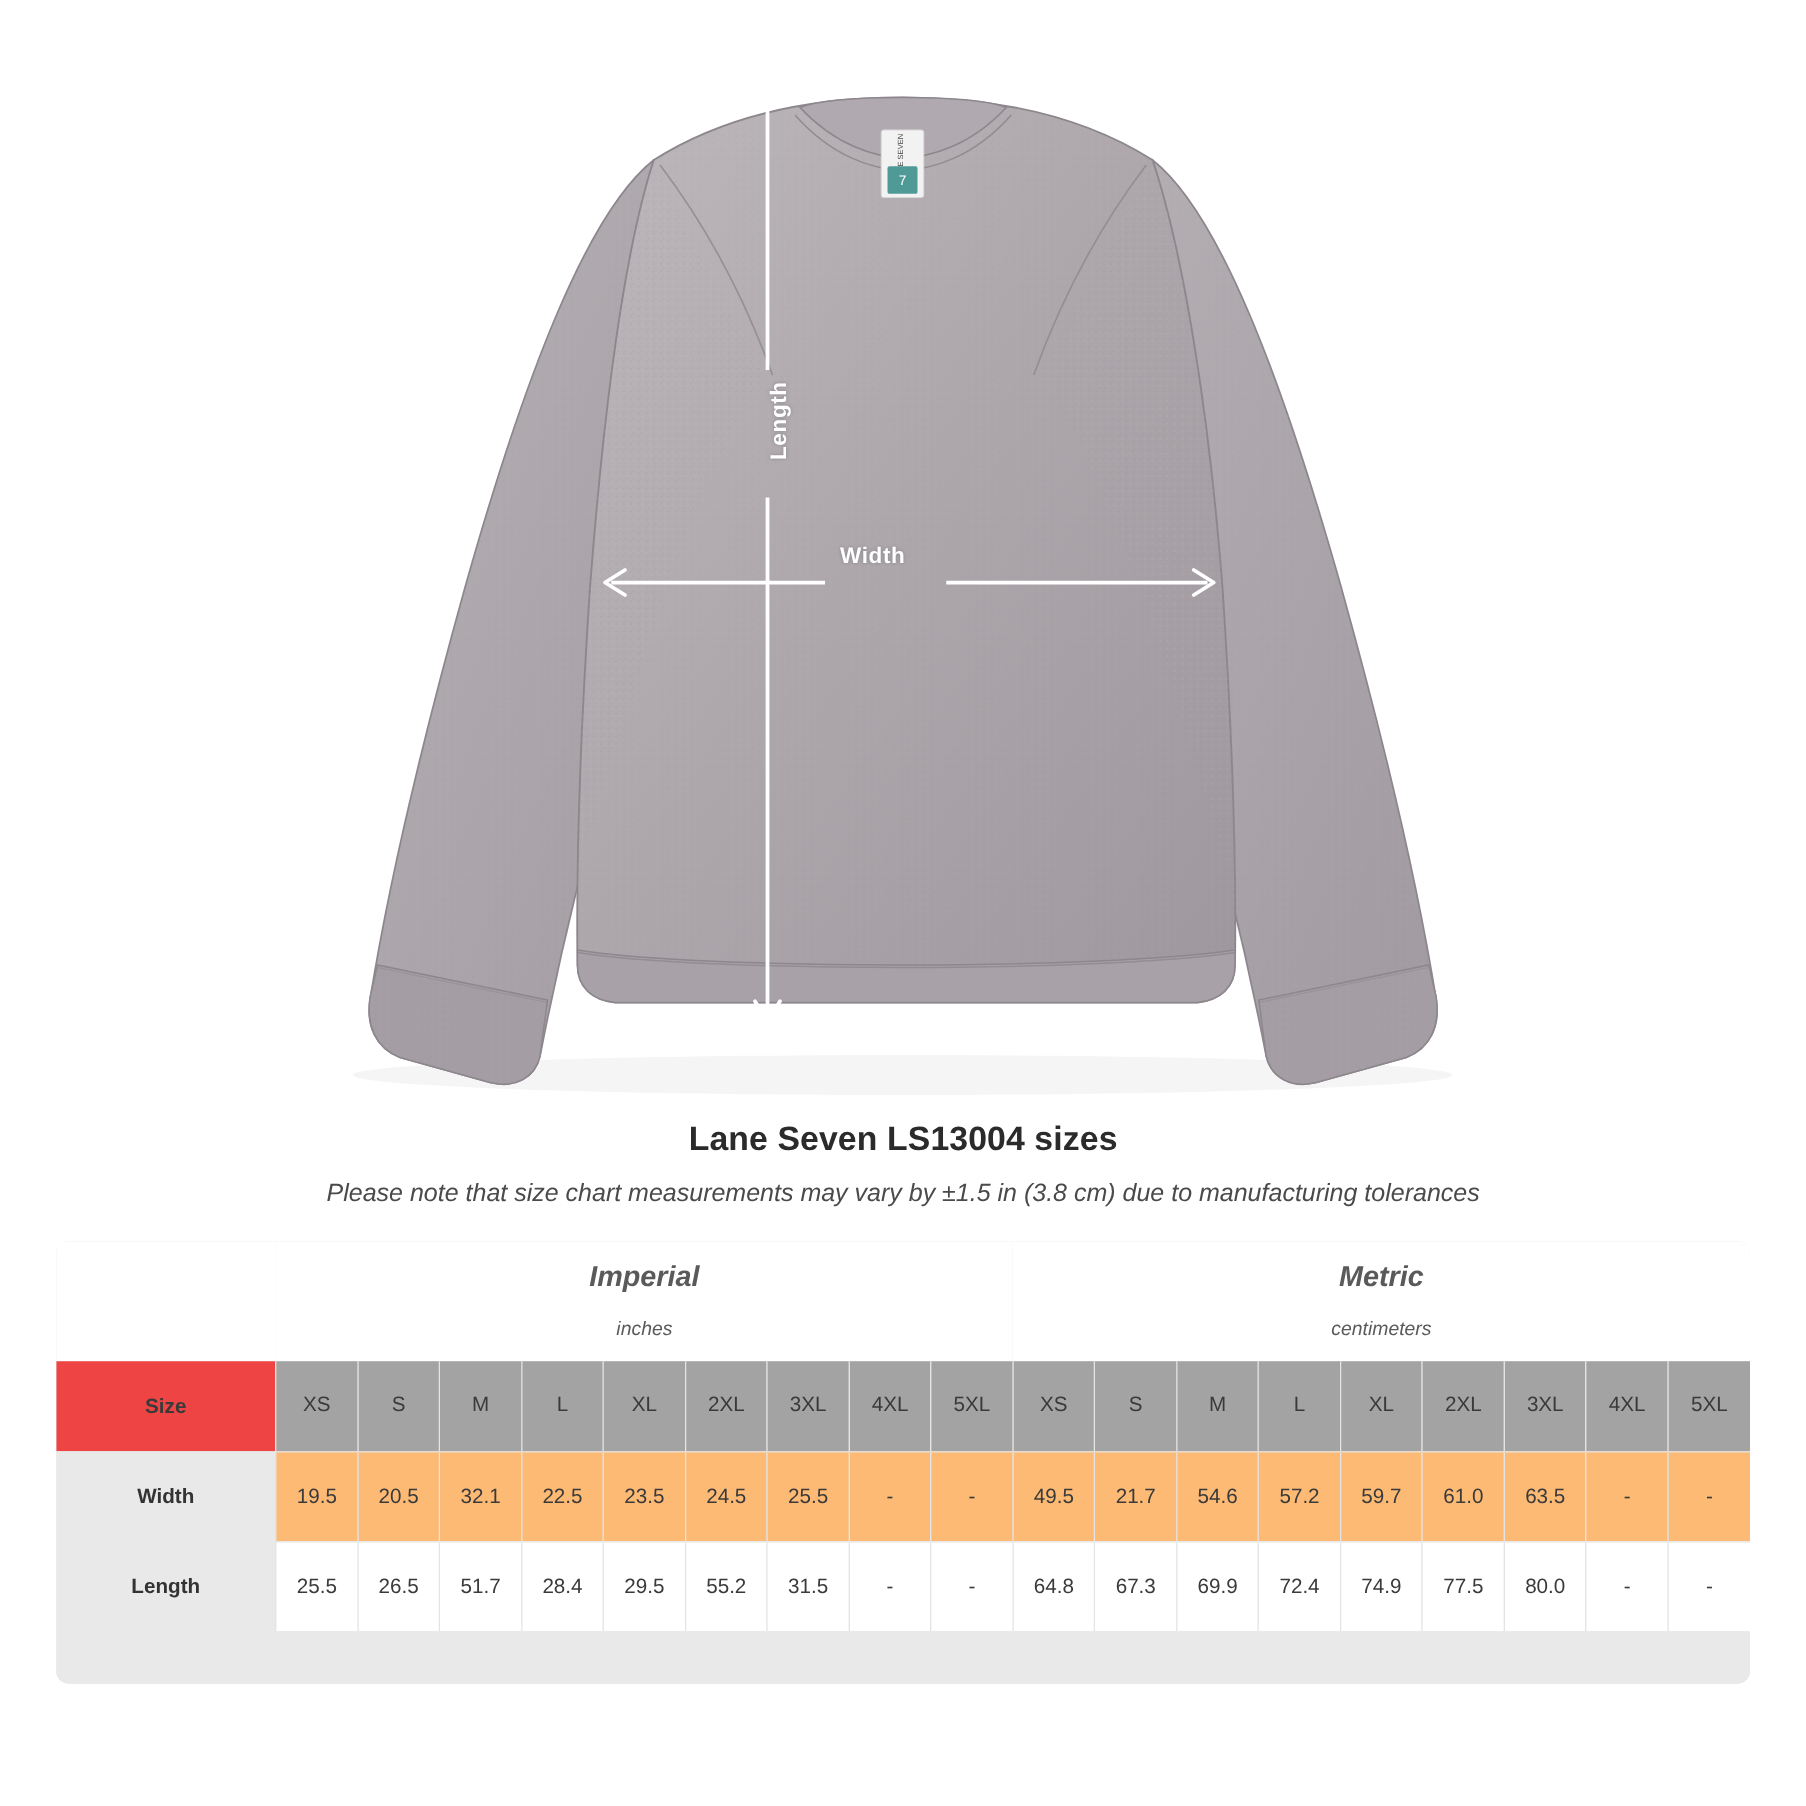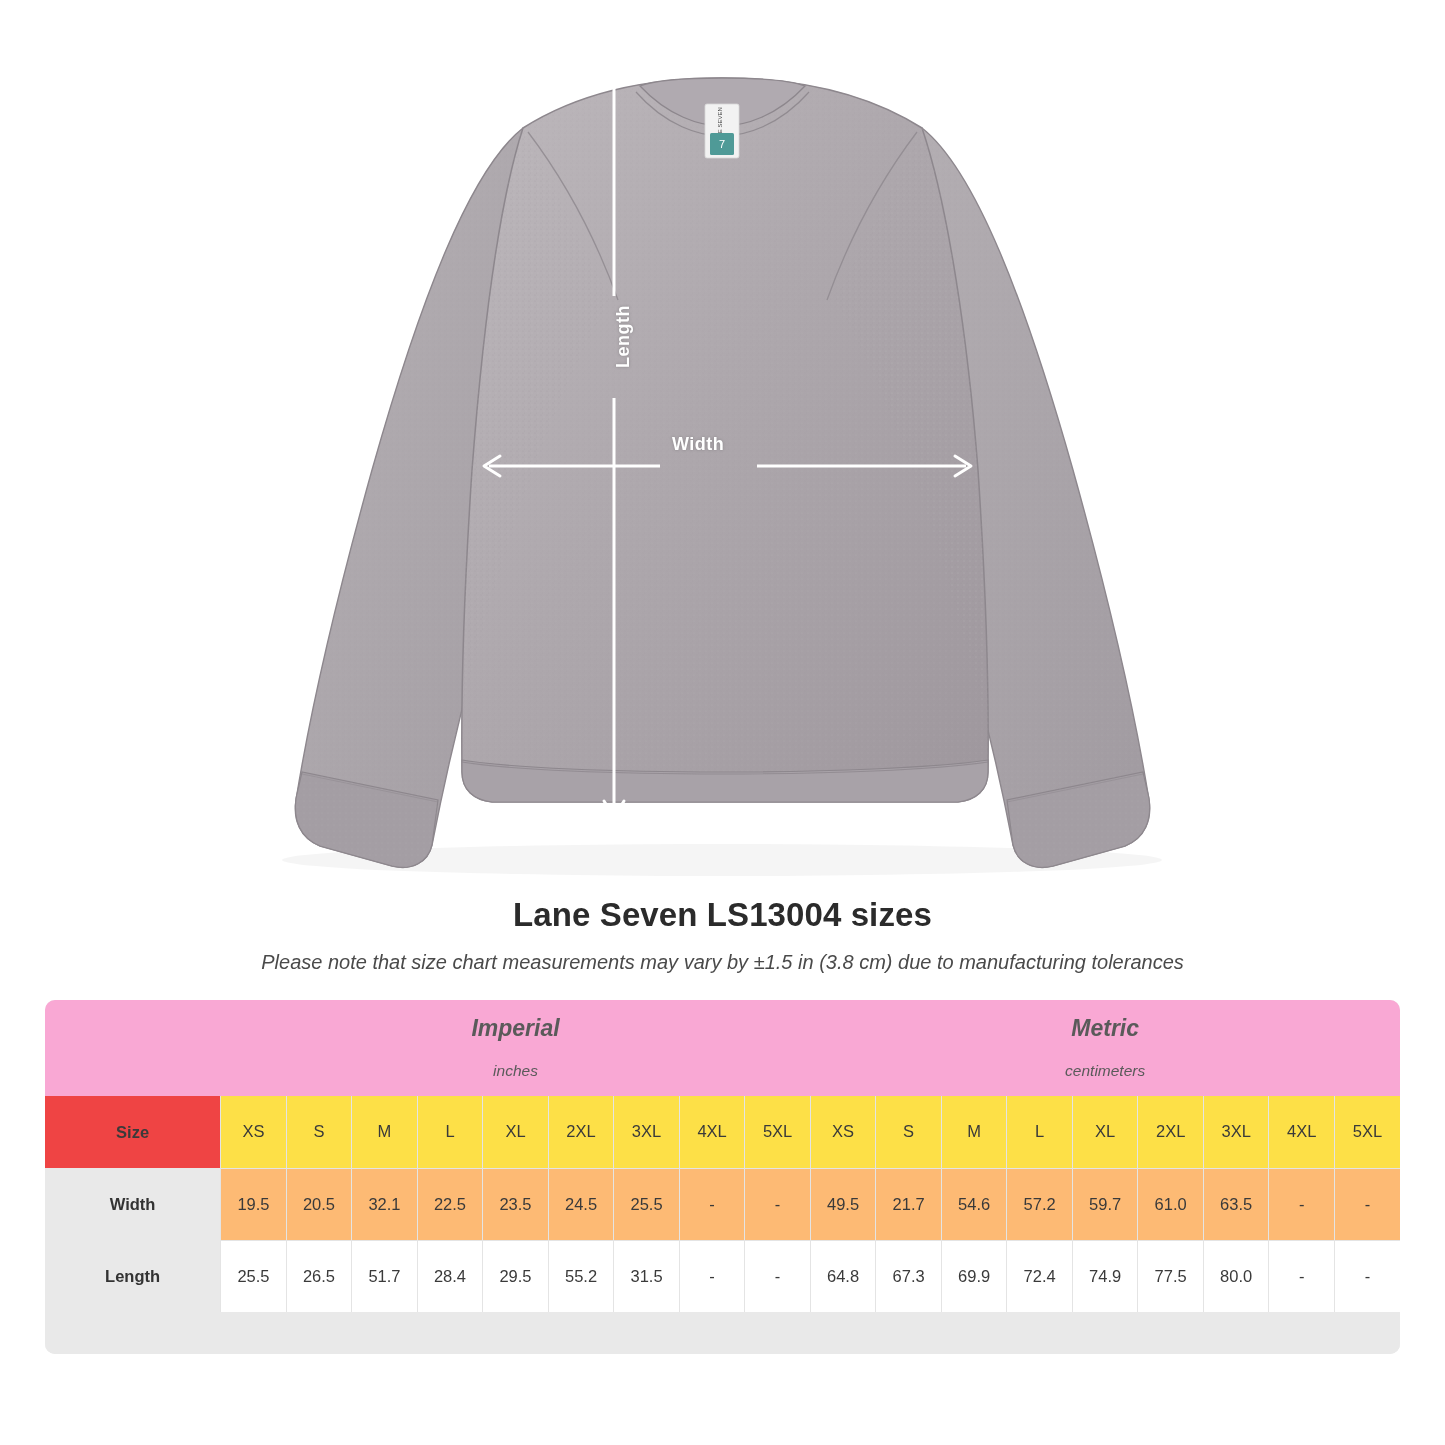--- a/index.html
+++ b/index.html
@@ -55,21 +55,21 @@
     left: 672px;
     top: 434px;
   }
 
   
   .title-block {
     text-align: center;
     margin-top: 6px;
   }
   .chart-title {
-    font-size: 33px;
+    font-size: 27px;
     font-weight: bold;
     color: #2b2b2b;
     margin: 0;
     letter-spacing: 0.1px;
   }
   .chart-note {
     font-size: 20px;
     font-style: italic;
     color: #4a4a4a;
     margin: 17px 0 0 0;
@@ -94,41 +94,41 @@
     vertical-align: middle;
     font-size: 16.5px;
     color: #3a3a3a;
     font-weight: normal;
     padding: 0;
   }
 
   
   .sys-row td {
     height: 96px;
-    background: #f9a8d4;
+    background: #ffffff;
     border: none;
   }
   .sys-name {
     font-size: 23px;
     font-style: italic;
     font-weight: bold;
     color: #5a5a5a;
     line-height: 1.12;
   }
   .sys-unit {
     font-size: 15.5px;
     font-style: italic;
     color: #5a5a5a;
     margin-top: 20px;
   }
 
   
   .head-row td {
     height: 72px;
-    background: #fde047;
+    background: #a3a3a3;
     border-left: 1px solid #e4e4e4;
     border-bottom: 1px solid #e4e4e4;
     font-weight: bold;
     color: #333333;
     font-size: 16.5px;
   }
   .head-row td.rowlabel {
     background: #ef4444;
     border-left: none;
     border-bottom: none;

